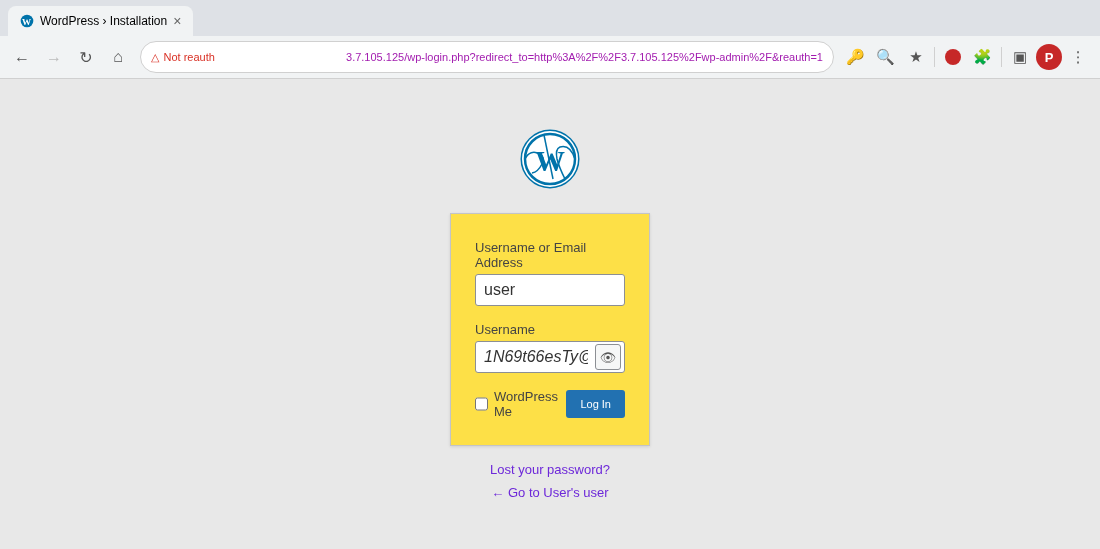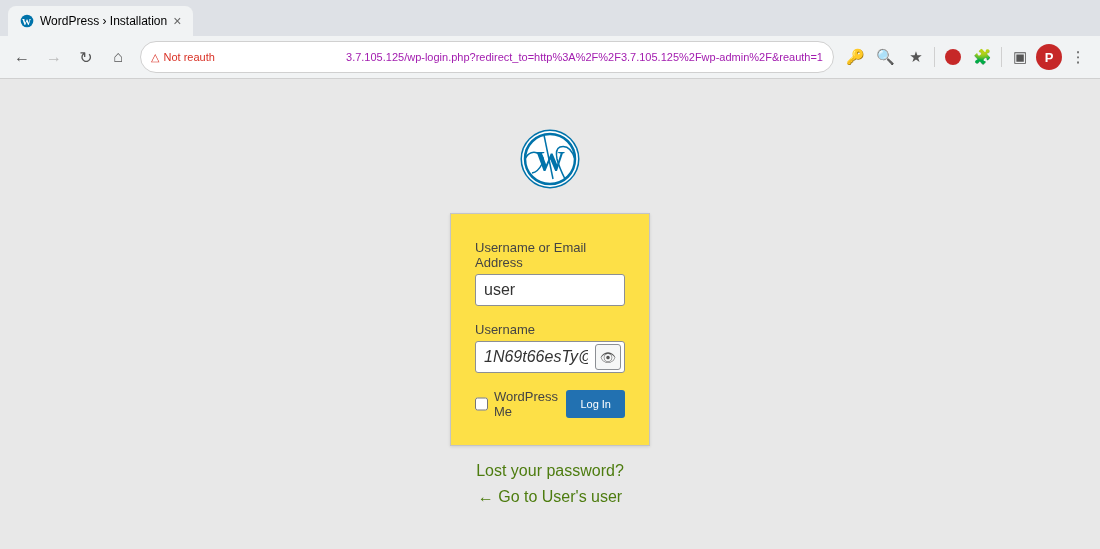--- a/index.html
+++ b/index.html
@@ -212,22 +212,22 @@
       height: 28px;
       white-space: nowrap;
     }
 
     .below-form {
       margin-top: 16px;
       text-align: center;
     }
     .below-form a {
       display: block;
-      font-size: 16px;
-      color: #4d7c0f;
+      font-size: 13px;
+      color: #6d28d9;
       text-decoration: none;
       margin-bottom: 8px;
     }
   </style>
 </head>
 <body>
 
 <div class="browser-chrome">
 
   <div class="browser-tabs">

